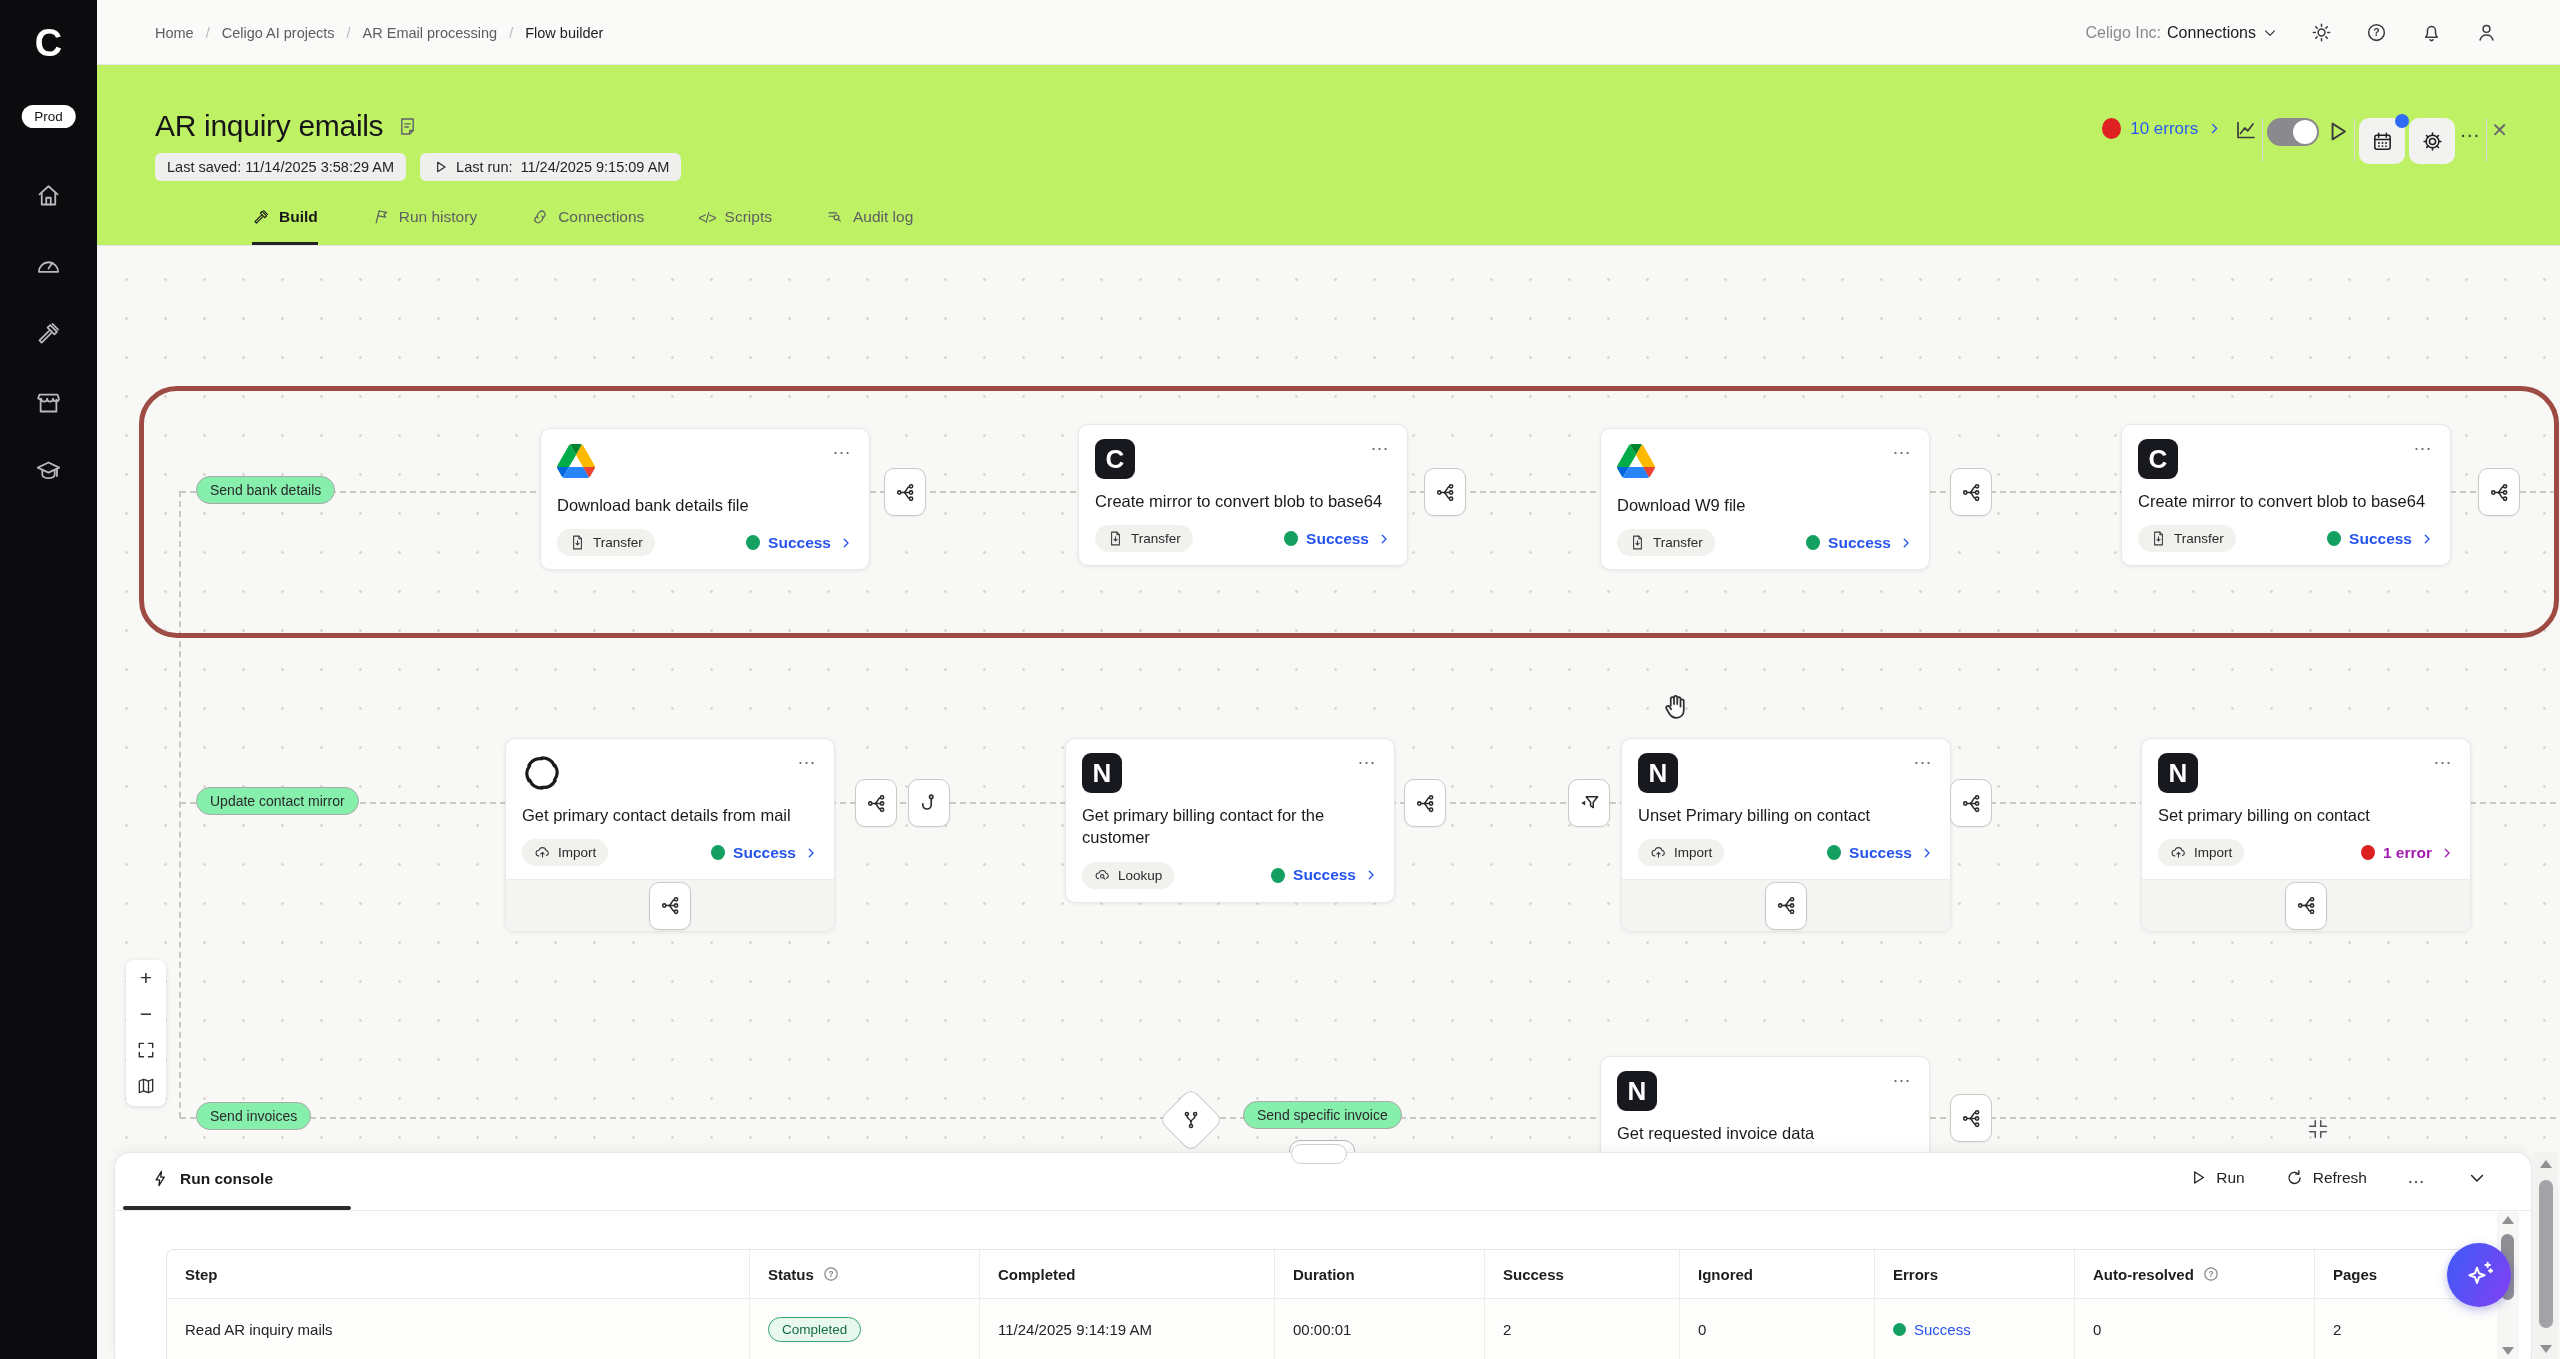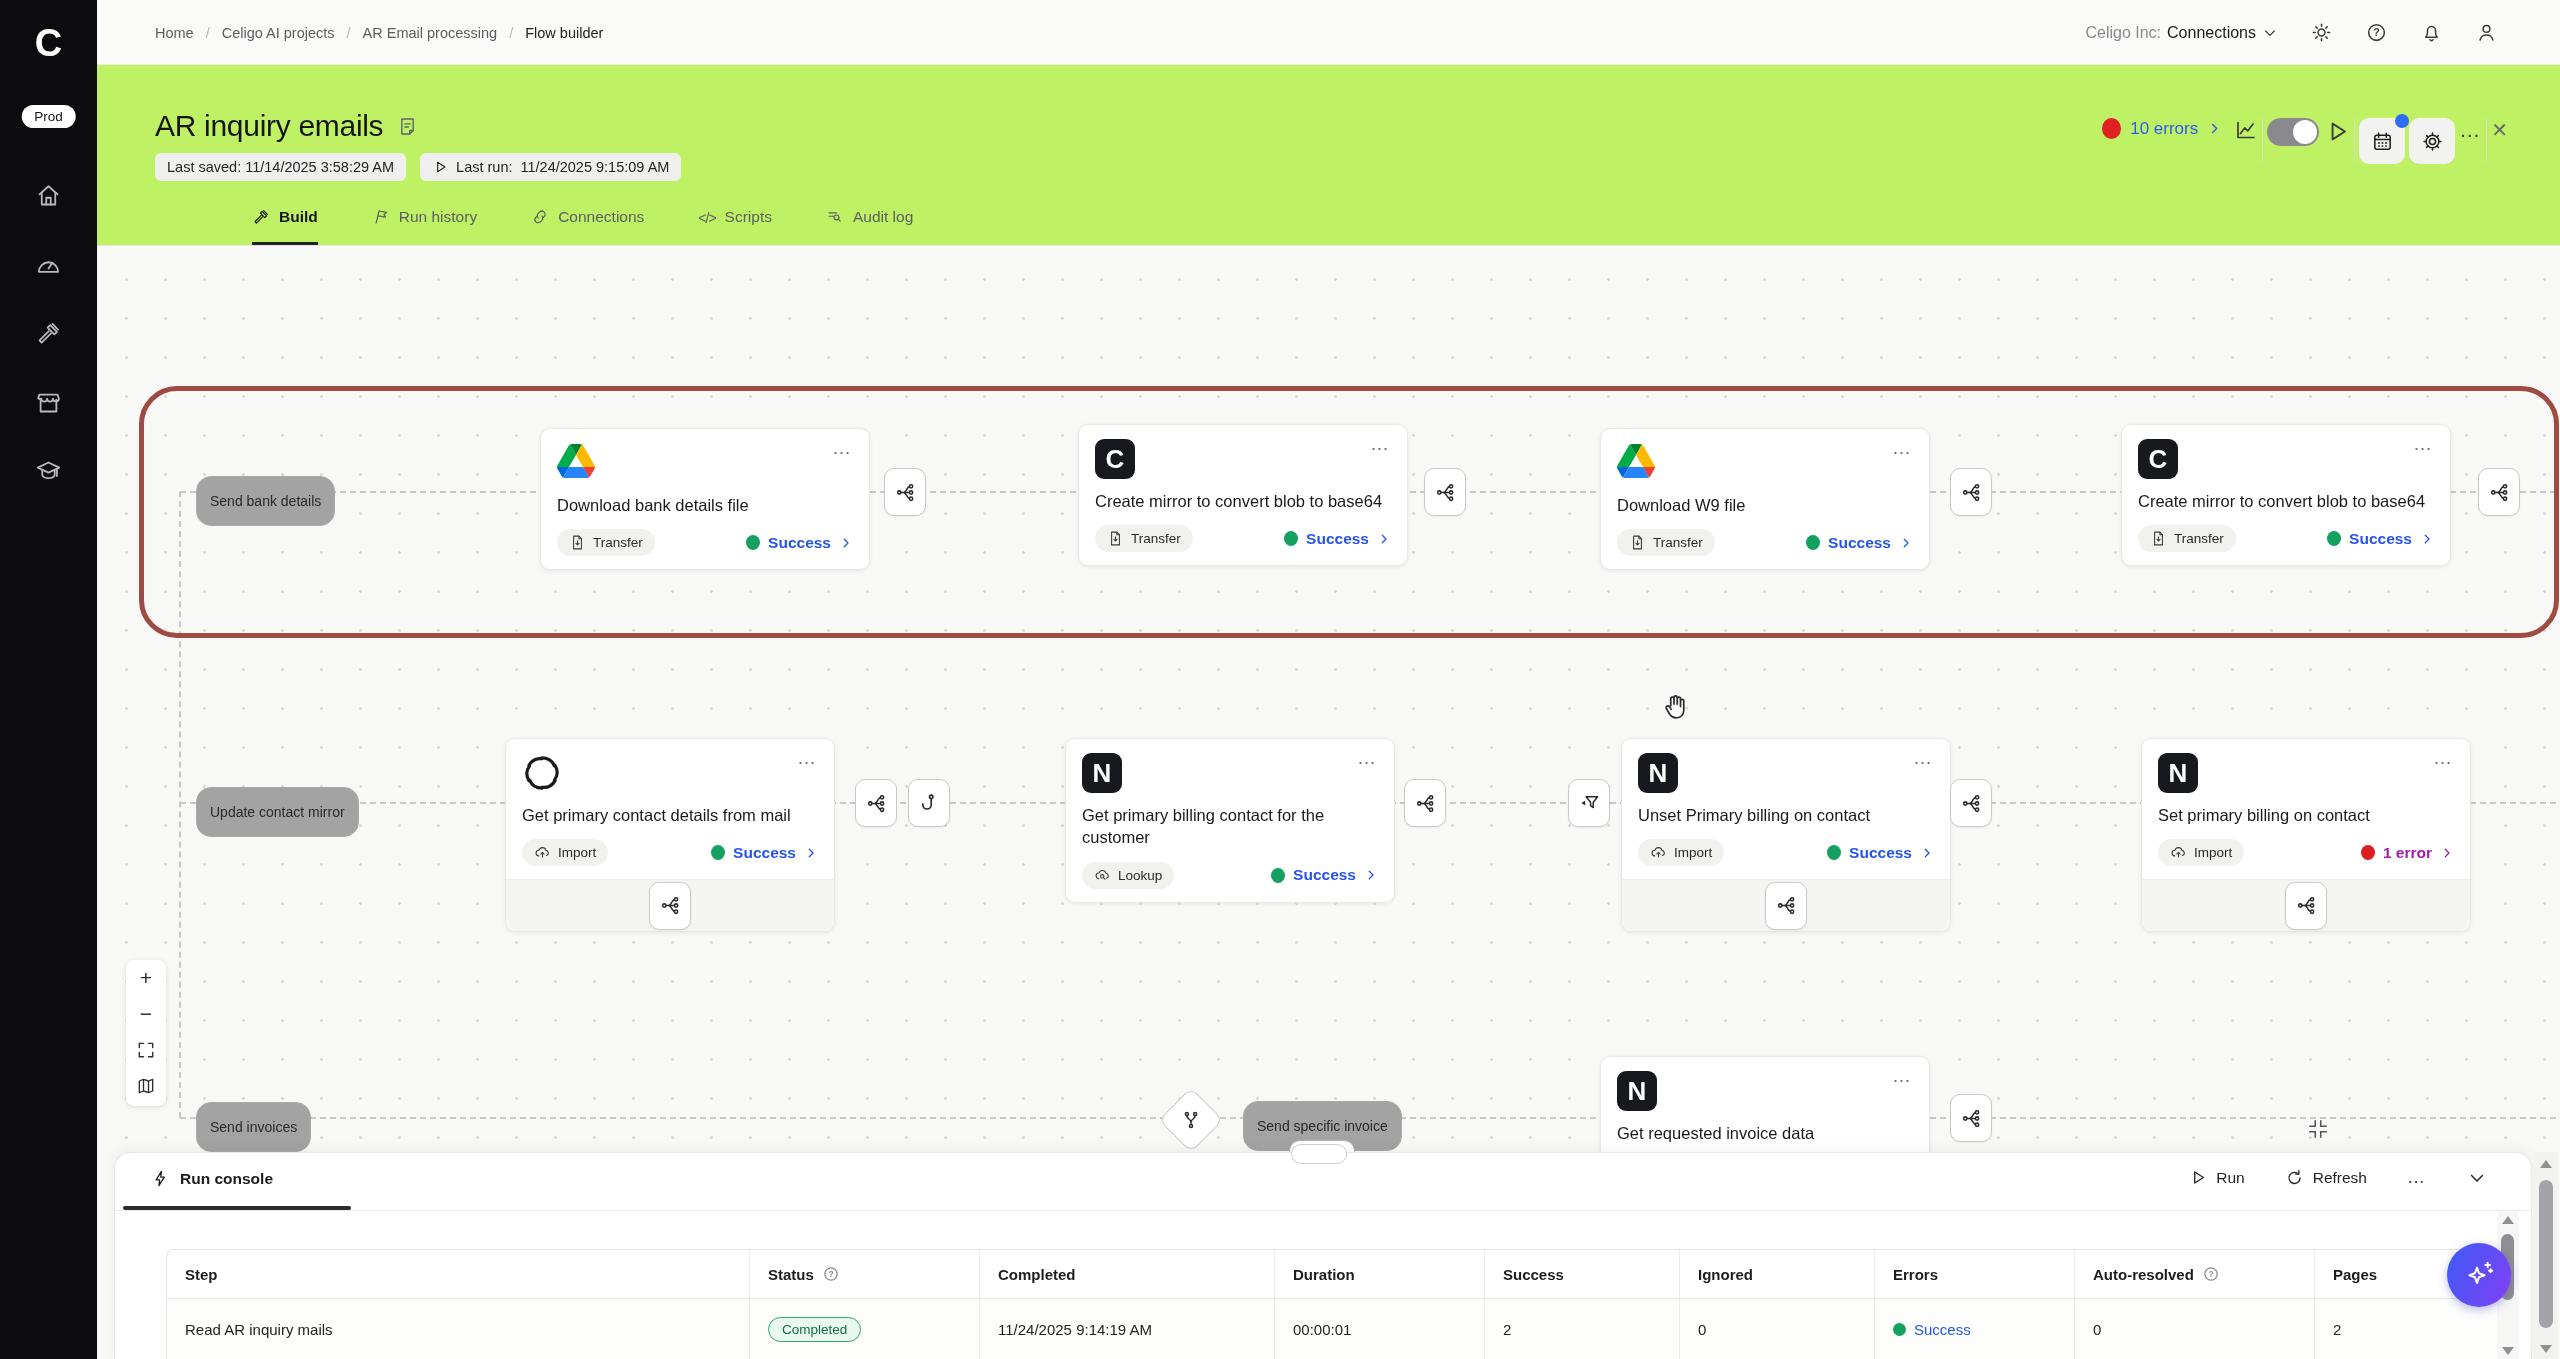--- a/index.html
+++ b/index.html
@@ -47,21 +47,21 @@
   .tab .tic { width:18px; height:18px; }
   .tab.active { color:#17171a; font-weight:700; border-bottom-color:#232326; }
   .codeglyph { font-size:14px; letter-spacing:-1px; }
 
   
   .canvasbg { position:absolute; left:97px; top:246px; right:0; bottom:0; background:#f8f8f6;
     background-image:radial-gradient(circle,#d7d7d4 1.3px, transparent 1.5px); background-size:39px 39px; background-position:10px 14px; z-index:1; }
   .hline { position:absolute; border-top:2px dashed #c7c7c4; z-index:2; }
   .vlinetrunk { position:absolute; border-left:2px dashed #c7c7c4; z-index:2; }
   .selrect { position:absolute; left:139px; top:386px; width:2420px; height:252px; border:5px solid #9d4b43; border-radius:38px; z-index:3; }
-  .blabel { position:absolute; background:#a3a3a3; border:1.5px solid #a9a9a6; border-radius:15px; padding:16px 13px; font-size:14px; color:#2a2a2d; white-space:nowrap; z-index:6; }
+  .blabel { position:absolute; background:#86efac; border:1.5px solid #a9a9a6; border-radius:15px; padding:5px 13px; font-size:14px; color:#2a2a2d; white-space:nowrap; z-index:6; }
 
   .node { position:absolute; width:330px; background:#fff; border:1px solid #e8e8e6; border-radius:10px; box-shadow:0 1px 4px rgba(0,0,0,.07); z-index:5; }
   .nbody { padding:14px 16px 13px; }
   .ntop { display:flex; justify-content:space-between; align-items:flex-start; }
   .appic { width:40px; height:40px; }
   .lettersq { width:40px; height:40px; background:#17191e; color:#fff; border-radius:9px; display:flex; align-items:center; justify-content:center; font-size:26px; font-weight:bold; }
   .nmore { color:#6d6d71; font-size:19px; letter-spacing:2px; line-height:10px; }
   .ntitle { font-size:16.5px; color:#191a1d; margin:11px 0 13px; line-height:1.35; }
   .nmeta { display:flex; justify-content:space-between; align-items:center; }
   .badge { display:inline-flex; align-items:center; gap:7px; background:#f1f1ee; border-radius:16px; padding:5px 12px; font-size:13.5px; color:#2a2a2d; }

